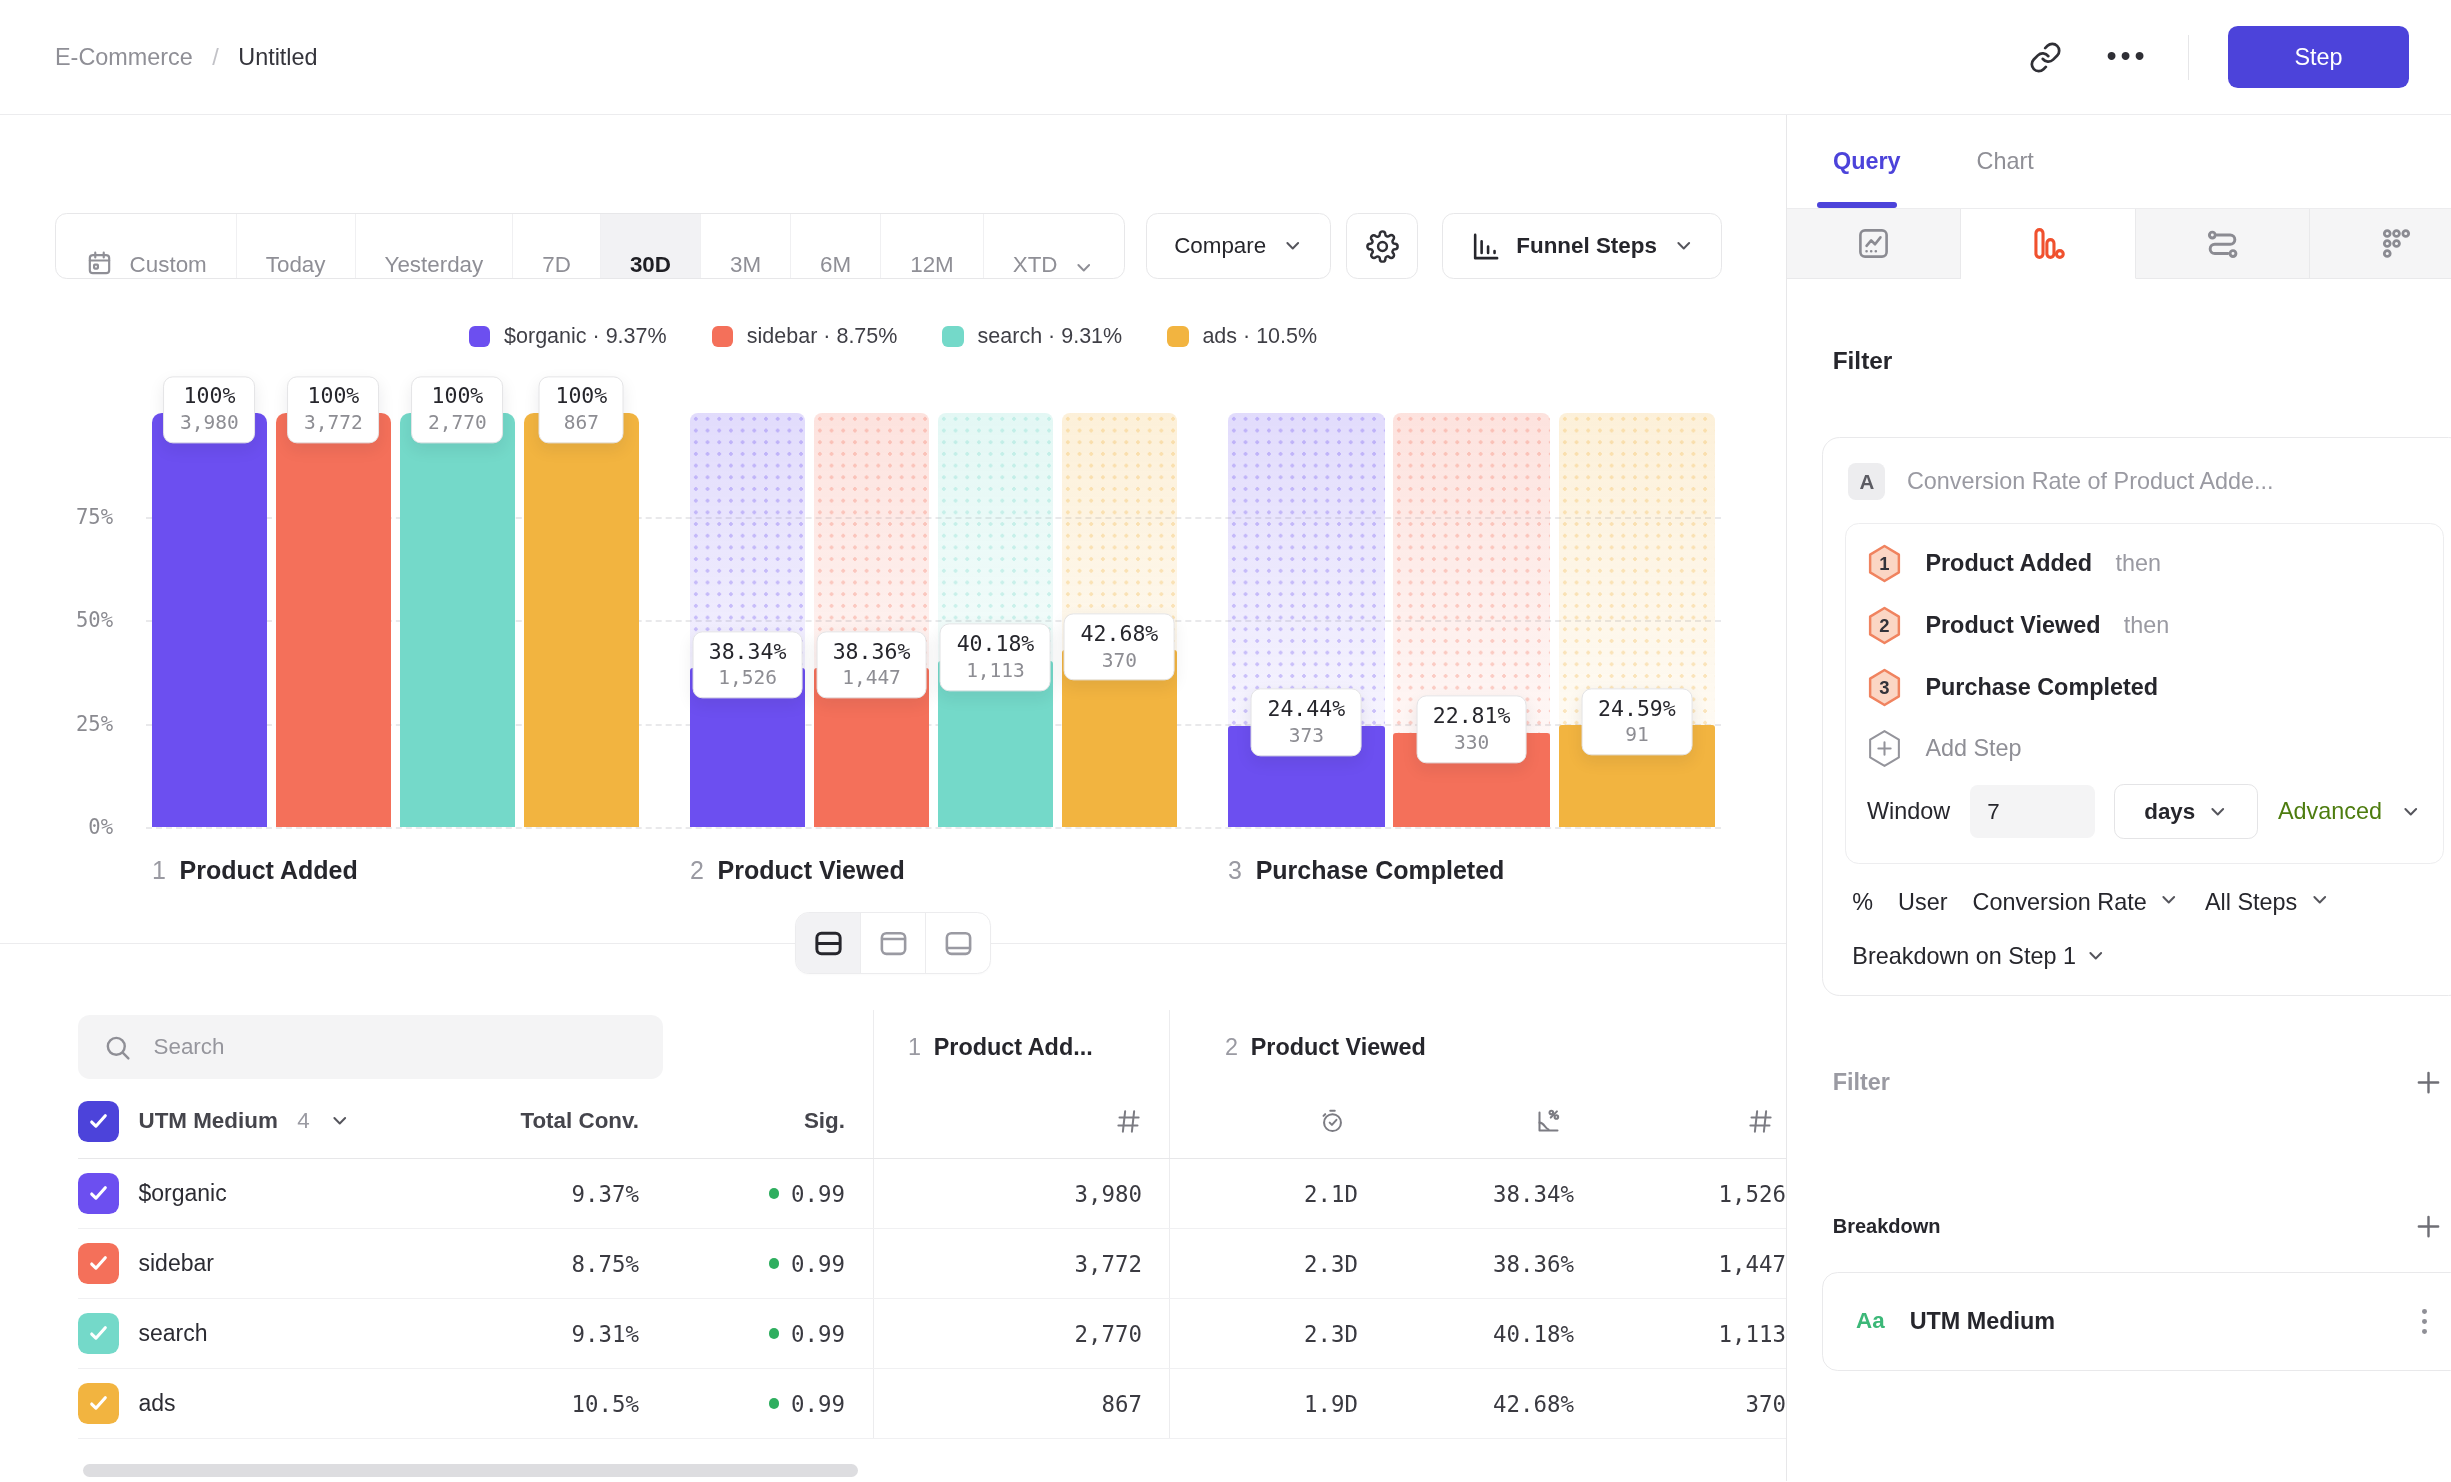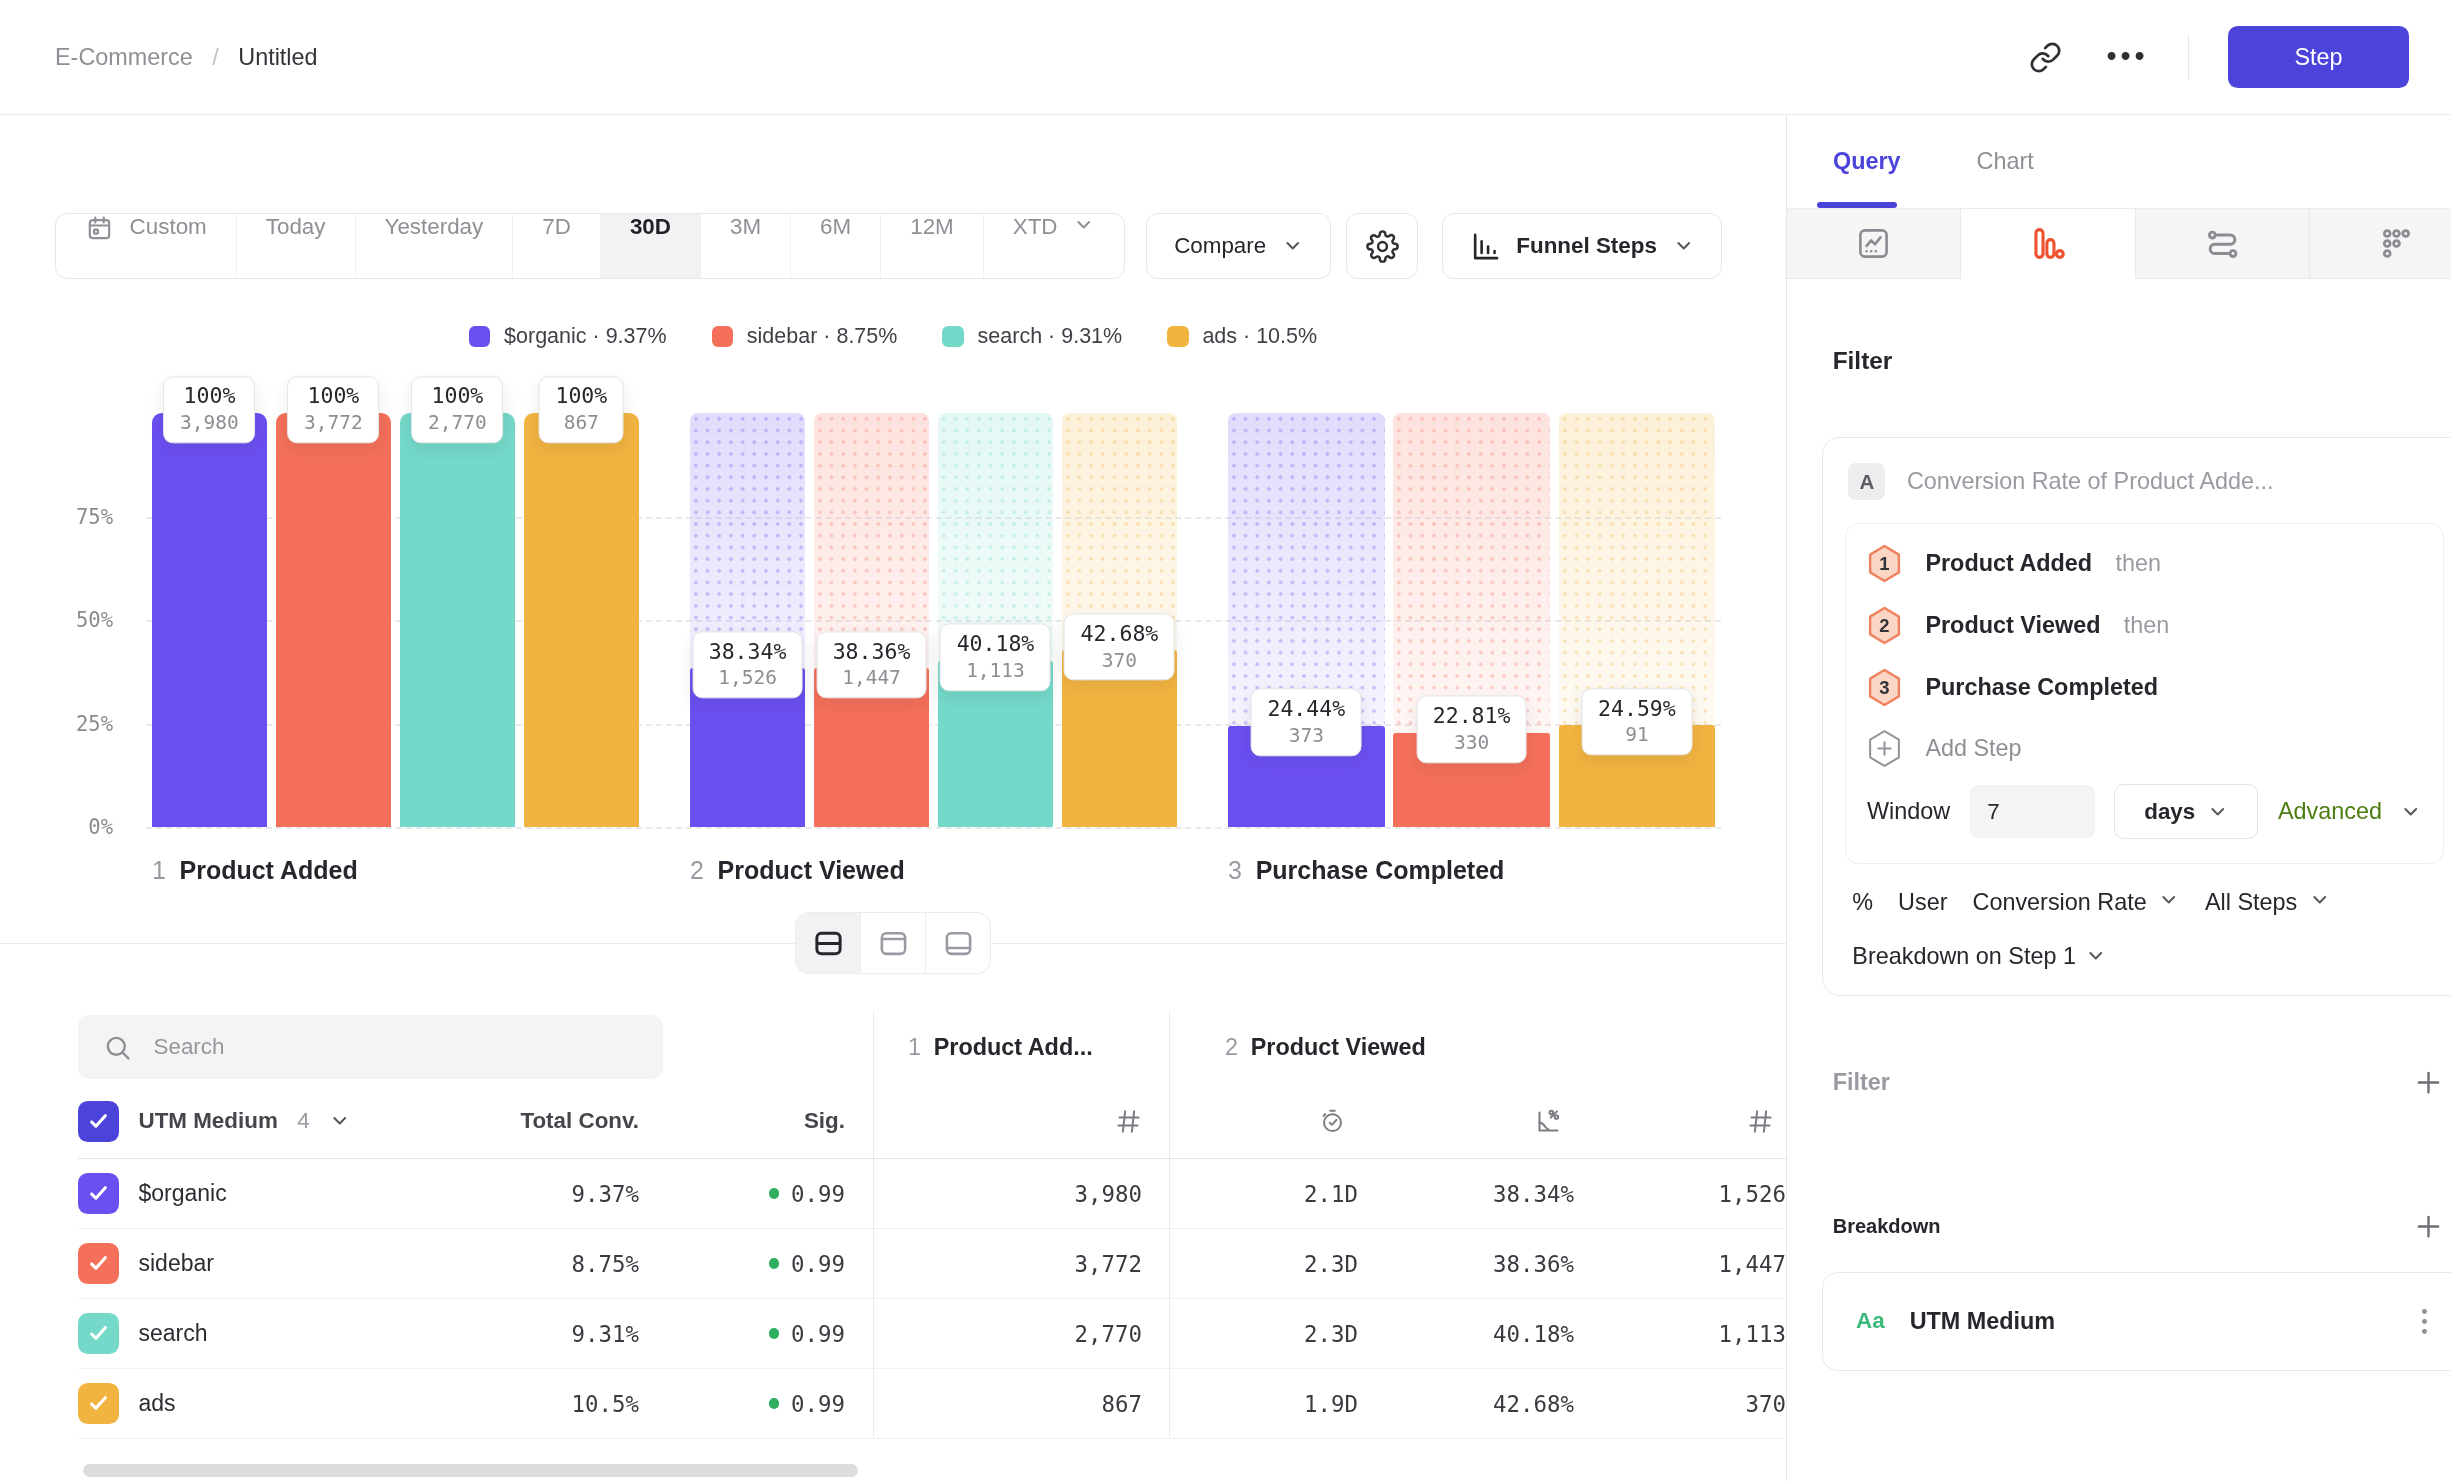--- a/index.html
+++ b/index.html
@@ -25,21 +25,21 @@
   .save-btn{width:181px;height:62px;border-radius:9.8px;background:var(--accent);color:#fff;font-size:23.4px;display:flex;align-items:center;justify-content:center;cursor:pointer;}
 
   
   .main{display:flex;height:1366px;}
   .left{width:1811px;position:relative;box-sizing:border-box;}
   .rightpanel{flex:1;border-left:1px solid #e7e7e9;box-sizing:border-box;position:relative;}
 
   
   .toolbar{margin:98px 64px 0 55px;display:flex;align-items:center;height:66px;}
   .seg{display:flex;border:1px solid #e7e7e9;border-radius:11.7px;overflow:hidden;height:66px;background:#fff;box-sizing:border-box;}
-  .seg-btn{display:flex;align-items:flex-start;gap:15.6px;padding:0 29px;font-size:22.4px;color:#8f8f96;border-right:1px solid #f0f0f2;cursor:pointer;white-space:nowrap;}
+  .seg-btn{display:flex;align-items:flex-end;gap:15.6px;padding:0 29px;font-size:22.4px;color:#8f8f96;border-right:1px solid #f0f0f2;cursor:pointer;white-space:nowrap;}
   .seg-btn:last-child{border-right:none;}
   .seg-btn.active{background:#f2f2f4;color:#1f1f24;font-weight:bold;}
   .seg-btn svg{width:29px;height:29px;}
   .seg-btn .chev svg{width:21.5px;height:21.5px;color:#8f8f96;}
   .btn{height:66px;border:1px solid #e7e7e9;border-radius:11.7px;background:#fff;display:flex;align-items:center;gap:15.6px;padding:0 27px;font-size:22.4px;color:#26262c;cursor:pointer;box-sizing:border-box;}
   .compare-btn{margin-left:21.5px;}
   .toolbar-right{margin-left:auto;display:flex;align-items:center;gap:23.4px;}
   .gear-btn{width:72px;justify-content:center;padding:0;}
   .gear-btn svg{width:33px;height:33px;color:#2f2f35;}
   .chart-sel{font-weight:bold;}

